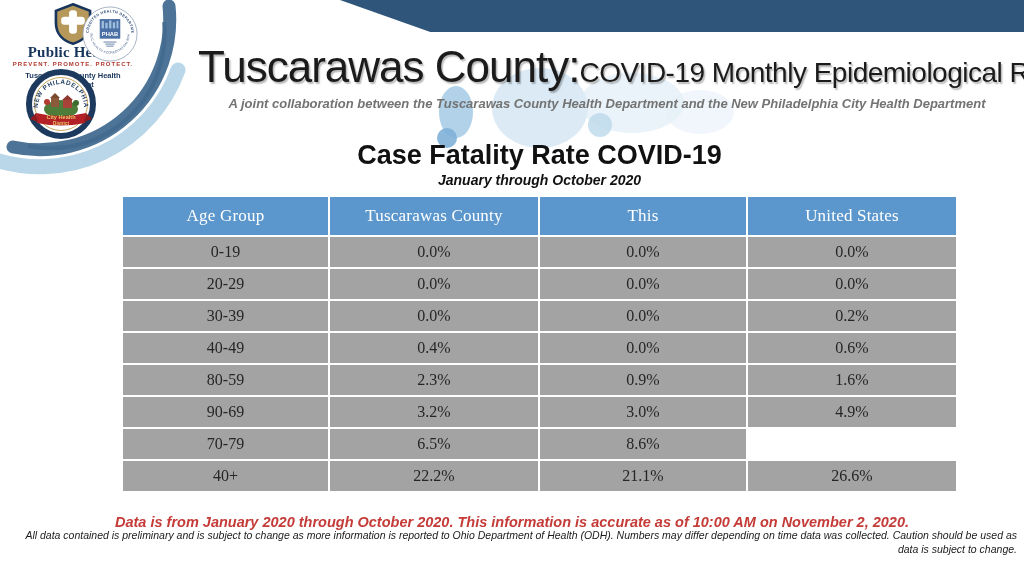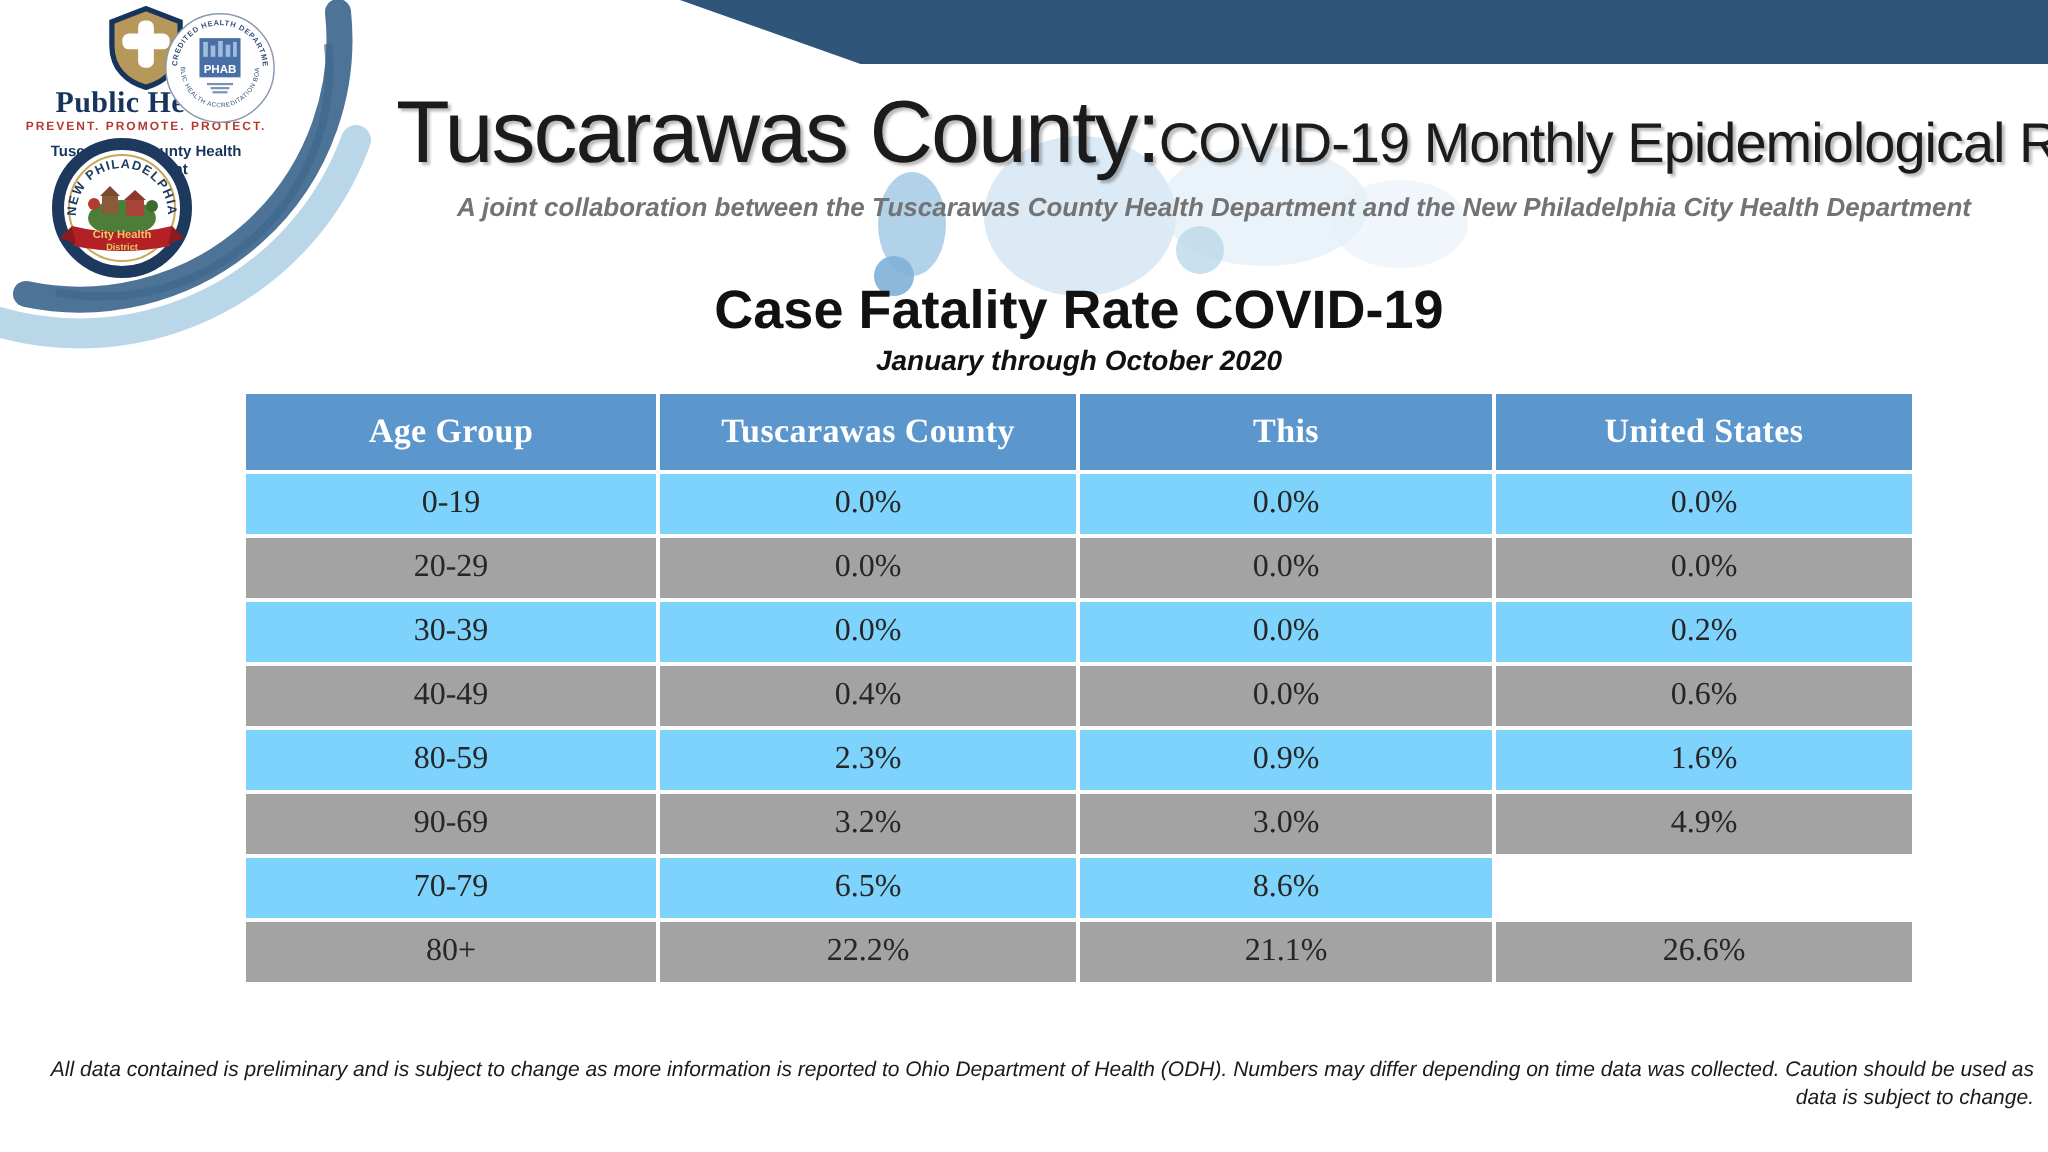--- a/index.html
+++ b/index.html
@@ -35,22 +35,22 @@
     font-size:27px;font-weight:bold;color:#111;}
   .case-sub{position:absolute;left:123px;top:172px;width:833px;text-align:center;
     font-size:14px;font-weight:bold;font-style:italic;color:#111;}
 
   
   .cfr-table{position:absolute;left:123px;top:197px;width:833px;}
   .trow{display:grid;grid-template-columns:205px 208px 206px 208px;column-gap:2px;height:30px;margin-bottom:2px;}
   .trow.thead{height:38px;}
   .tcell{display:flex;align-items:center;justify-content:center;
     font-family:"Liberation Serif",serif;font-size:16px;color:#262626;}
-  .thead .tcell{background:#5B97CC;color:#ffffff;font-weight:bold;font-size:17px;letter-spacing:.2px;}
-  .band-a .tcell{background:#7dd3fc;}
+  .thead .tcell{background:#5B97CC;color:#ffffff;font-weight:normal;font-size:17px;letter-spacing:.2px;}
+  .band-a .tcell{background:#a3a3a3;}
   .band-b .tcell{background:#a3a3a3;}
 
   
   .note-red{position:absolute;left:0;top:514px;width:1024px;text-align:center;
     color:#C43B38;font-size:14.5px;font-weight:600;font-style:italic;}
   .note-disc{position:absolute;left:7px;top:528px;width:1010px;text-align:right;
     color:#1a1a1a;font-size:10.5px;line-height:14px;font-style:italic;}
 </style>
 </head>
 <body>
@@ -179,22 +179,23 @@
       <div class="tcell">3.2%</div>
       <div class="tcell">3.0%</div>
       <div class="tcell">4.9%</div>
     </div>
     <div class="trow band-a">
       <div class="tcell">70-79</div>
       <div class="tcell">6.5%</div>
       <div class="tcell">8.6%</div>
     </div>
     <div class="trow band-b">
-      <div class="tcell">80+</div>
+      <div class="tcell">40+</div>
       <div class="tcell">22.2%</div>
       <div class="tcell">21.1%</div>
       <div class="tcell">26.6%</div>
     </div>
   </div>
 
+  <div class="note-red">Data is from January 2020 through October 2020. This information is accurate as of 10:00 AM on November 2, 2020.</div>
   <div class="note-disc">All data contained is preliminary and is subject to change as more information is reported to Ohio Department of Health (ODH). Numbers may differ depending on time data was collected. Caution should be used as data is subject to change.</div>
 
 </div>
 
 </body></html>

